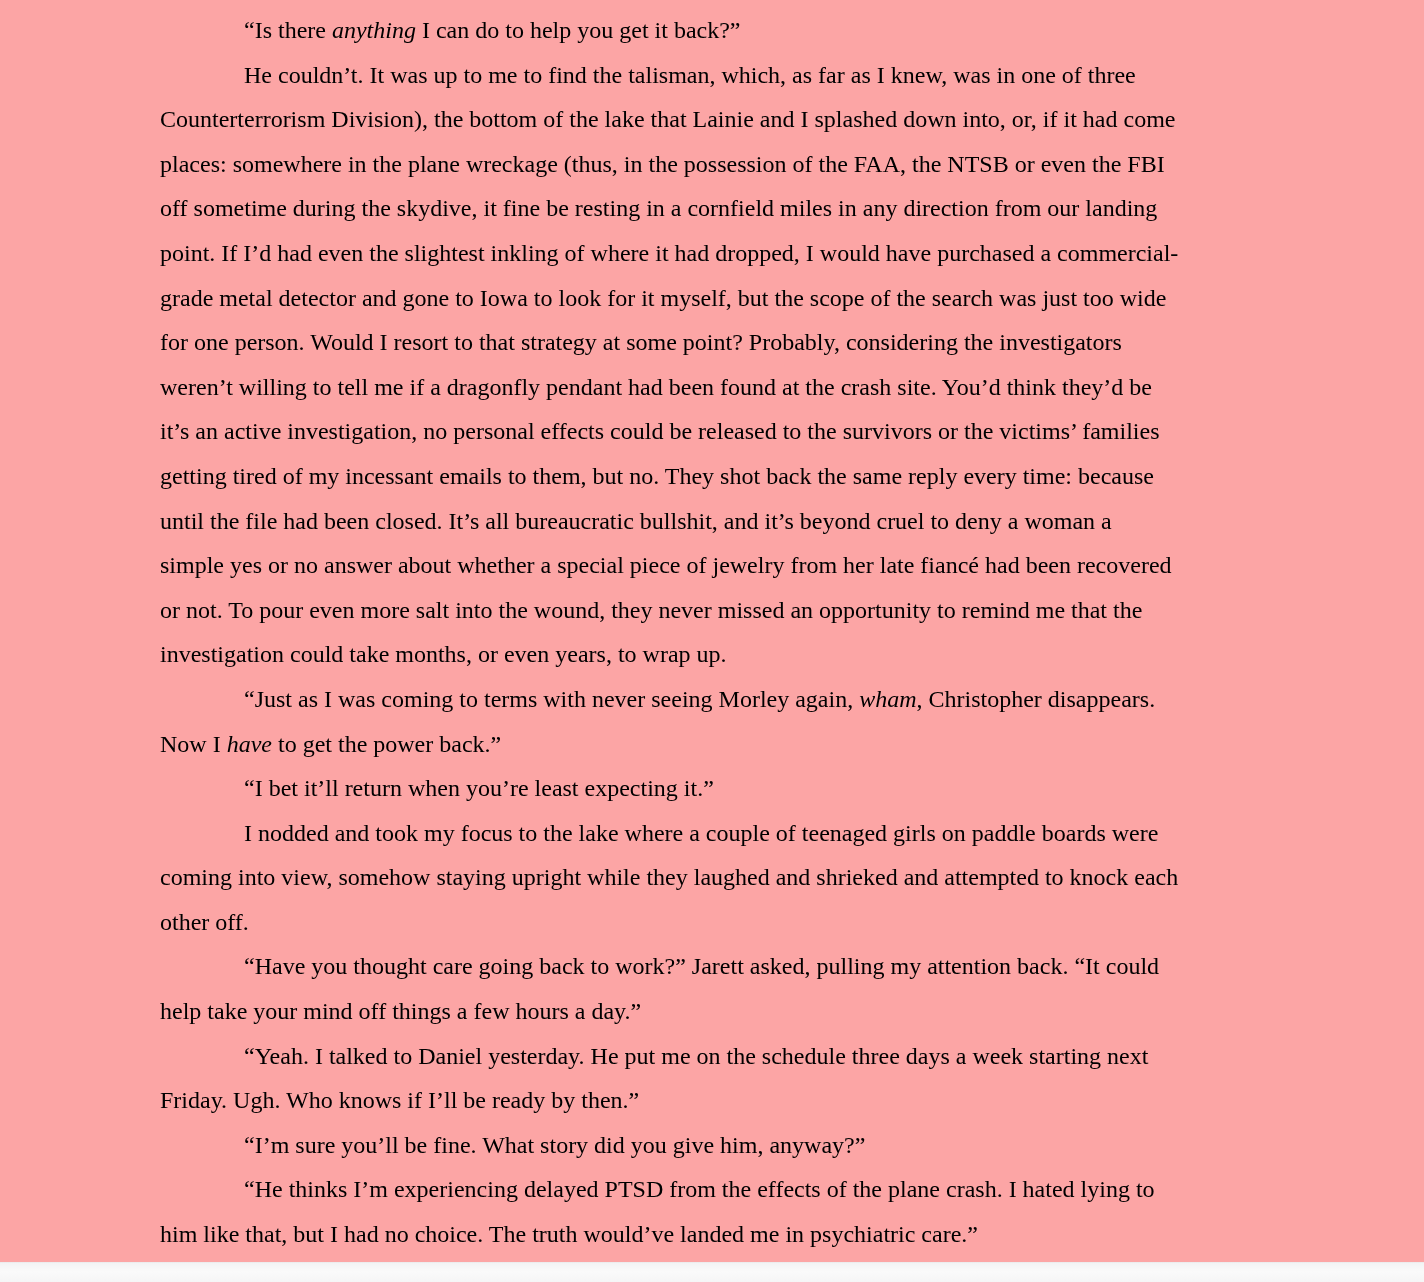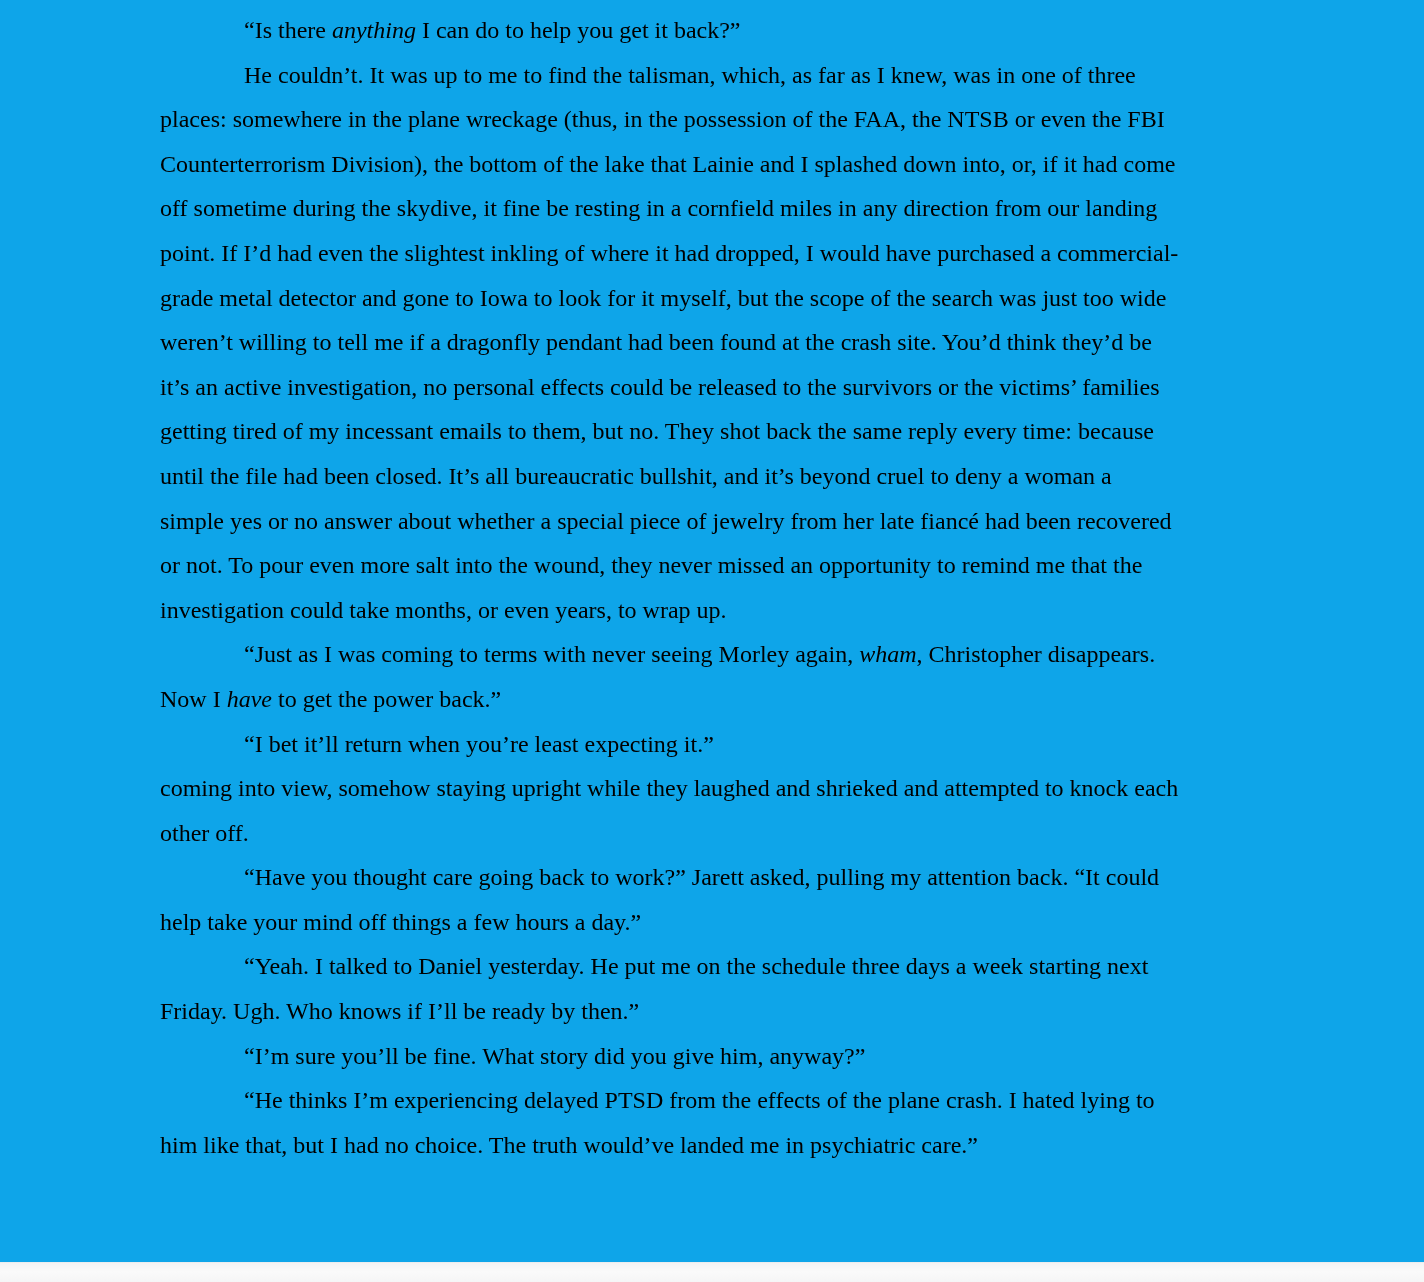--- a/index.html
+++ b/index.html
@@ -7,21 +7,21 @@
     padding: 0;
     width: 1424px;
     height: 1282px;
     background: #ffffff;
     overflow: hidden;
   }
   .page {
     position: relative;
     width: 1424px;
     height: 1282px;
-    background: #0ea5e9;
+    background: #fca5a5;
   }
   .text-block {
     position: absolute;
     left: 160px;
     top: 8px;
     width: 1210px;
     font-family: "Liberation Serif", "DejaVu Serif", serif;
     font-size: 24px;
     color: #000000;
   }
@@ -54,41 +54,43 @@
 </head>
 <body>
 
 <div class="page">
   <div class="text-block">
       <div class="paragraph">
         <div class="line first"><span>“Is there </span><i>anything</i><span> I can do to help you get it back?”</span></div>
       </div>
       <div class="paragraph">
         <div class="line first"><span>He couldn’t. It was up to me to find the talisman, which, as far as I knew, was in one of three</span></div>
+        <div class="line"><span>Counterterrorism Division), the bottom of the lake that Lainie and I splashed down into, or, if it had come</span></div>
         <div class="line"><span>places: somewhere in the plane wreckage (thus, in the possession of the FAA, the NTSB or even the FBI</span></div>
-        <div class="line"><span>Counterterrorism Division), the bottom of the lake that Lainie and I splashed down into, or, if it had come</span></div>
         <div class="line"><span>off sometime during the skydive, it fine be resting in a cornfield miles in any direction from our landing</span></div>
         <div class="line"><span>point. If I’d had even the slightest inkling of where it had dropped, I would have purchased a commercial-</span></div>
         <div class="line"><span>grade metal detector and gone to Iowa to look for it myself, but the scope of the search was just too wide</span></div>
+        <div class="line"><span>for one person. Would I resort to that strategy at some point? Probably, considering the investigators</span></div>
         <div class="line"><span>weren’t willing to tell me if a dragonfly pendant had been found at the crash site. You’d think they’d be</span></div>
         <div class="line"><span>it’s an active investigation, no personal effects could be released to the survivors or the victims’ families</span></div>
         <div class="line"><span>getting tired of my incessant emails to them, but no. They shot back the same reply every time: because</span></div>
         <div class="line"><span>until the file had been closed. It’s all bureaucratic bullshit, and it’s beyond cruel to deny a woman a</span></div>
         <div class="line"><span>simple yes or no answer about whether a special piece of jewelry from her late fiancé had been recovered</span></div>
         <div class="line"><span>or not. To pour even more salt into the wound, they never missed an opportunity to remind me that the</span></div>
         <div class="line"><span>investigation could take months, or even years, to wrap up.</span></div>
       </div>
       <div class="paragraph">
         <div class="line first"><span>“Just as I was coming to terms with never seeing Morley again, </span><i>wham</i><span>, Christopher disappears.</span></div>
         <div class="line"><span>Now I </span><i>have</i><span> to get the power back.”</span></div>
       </div>
       <div class="paragraph">
         <div class="line first"><span>“I bet it’ll return when you’re least expecting it.”</span></div>
       </div>
       <div class="paragraph">
+        <div class="line first"><span>I nodded and took my focus to the lake where a couple of teenaged girls on paddle boards were</span></div>
         <div class="line"><span>coming into view, somehow staying upright while they laughed and shrieked and attempted to knock each</span></div>
         <div class="line"><span>other off.</span></div>
       </div>
       <div class="paragraph">
         <div class="line first"><span>“Have you thought care going back to work?” Jarett asked, pulling my attention back. “It could</span></div>
         <div class="line"><span>help take your mind off things a few hours a day.”</span></div>
       </div>
       <div class="paragraph">
         <div class="line first"><span>“Yeah. I talked to Daniel yesterday. He put me on the schedule three days a week starting next</span></div>
         <div class="line"><span>Friday. Ugh. Who knows if I’ll be ready by then.”</span></div>

